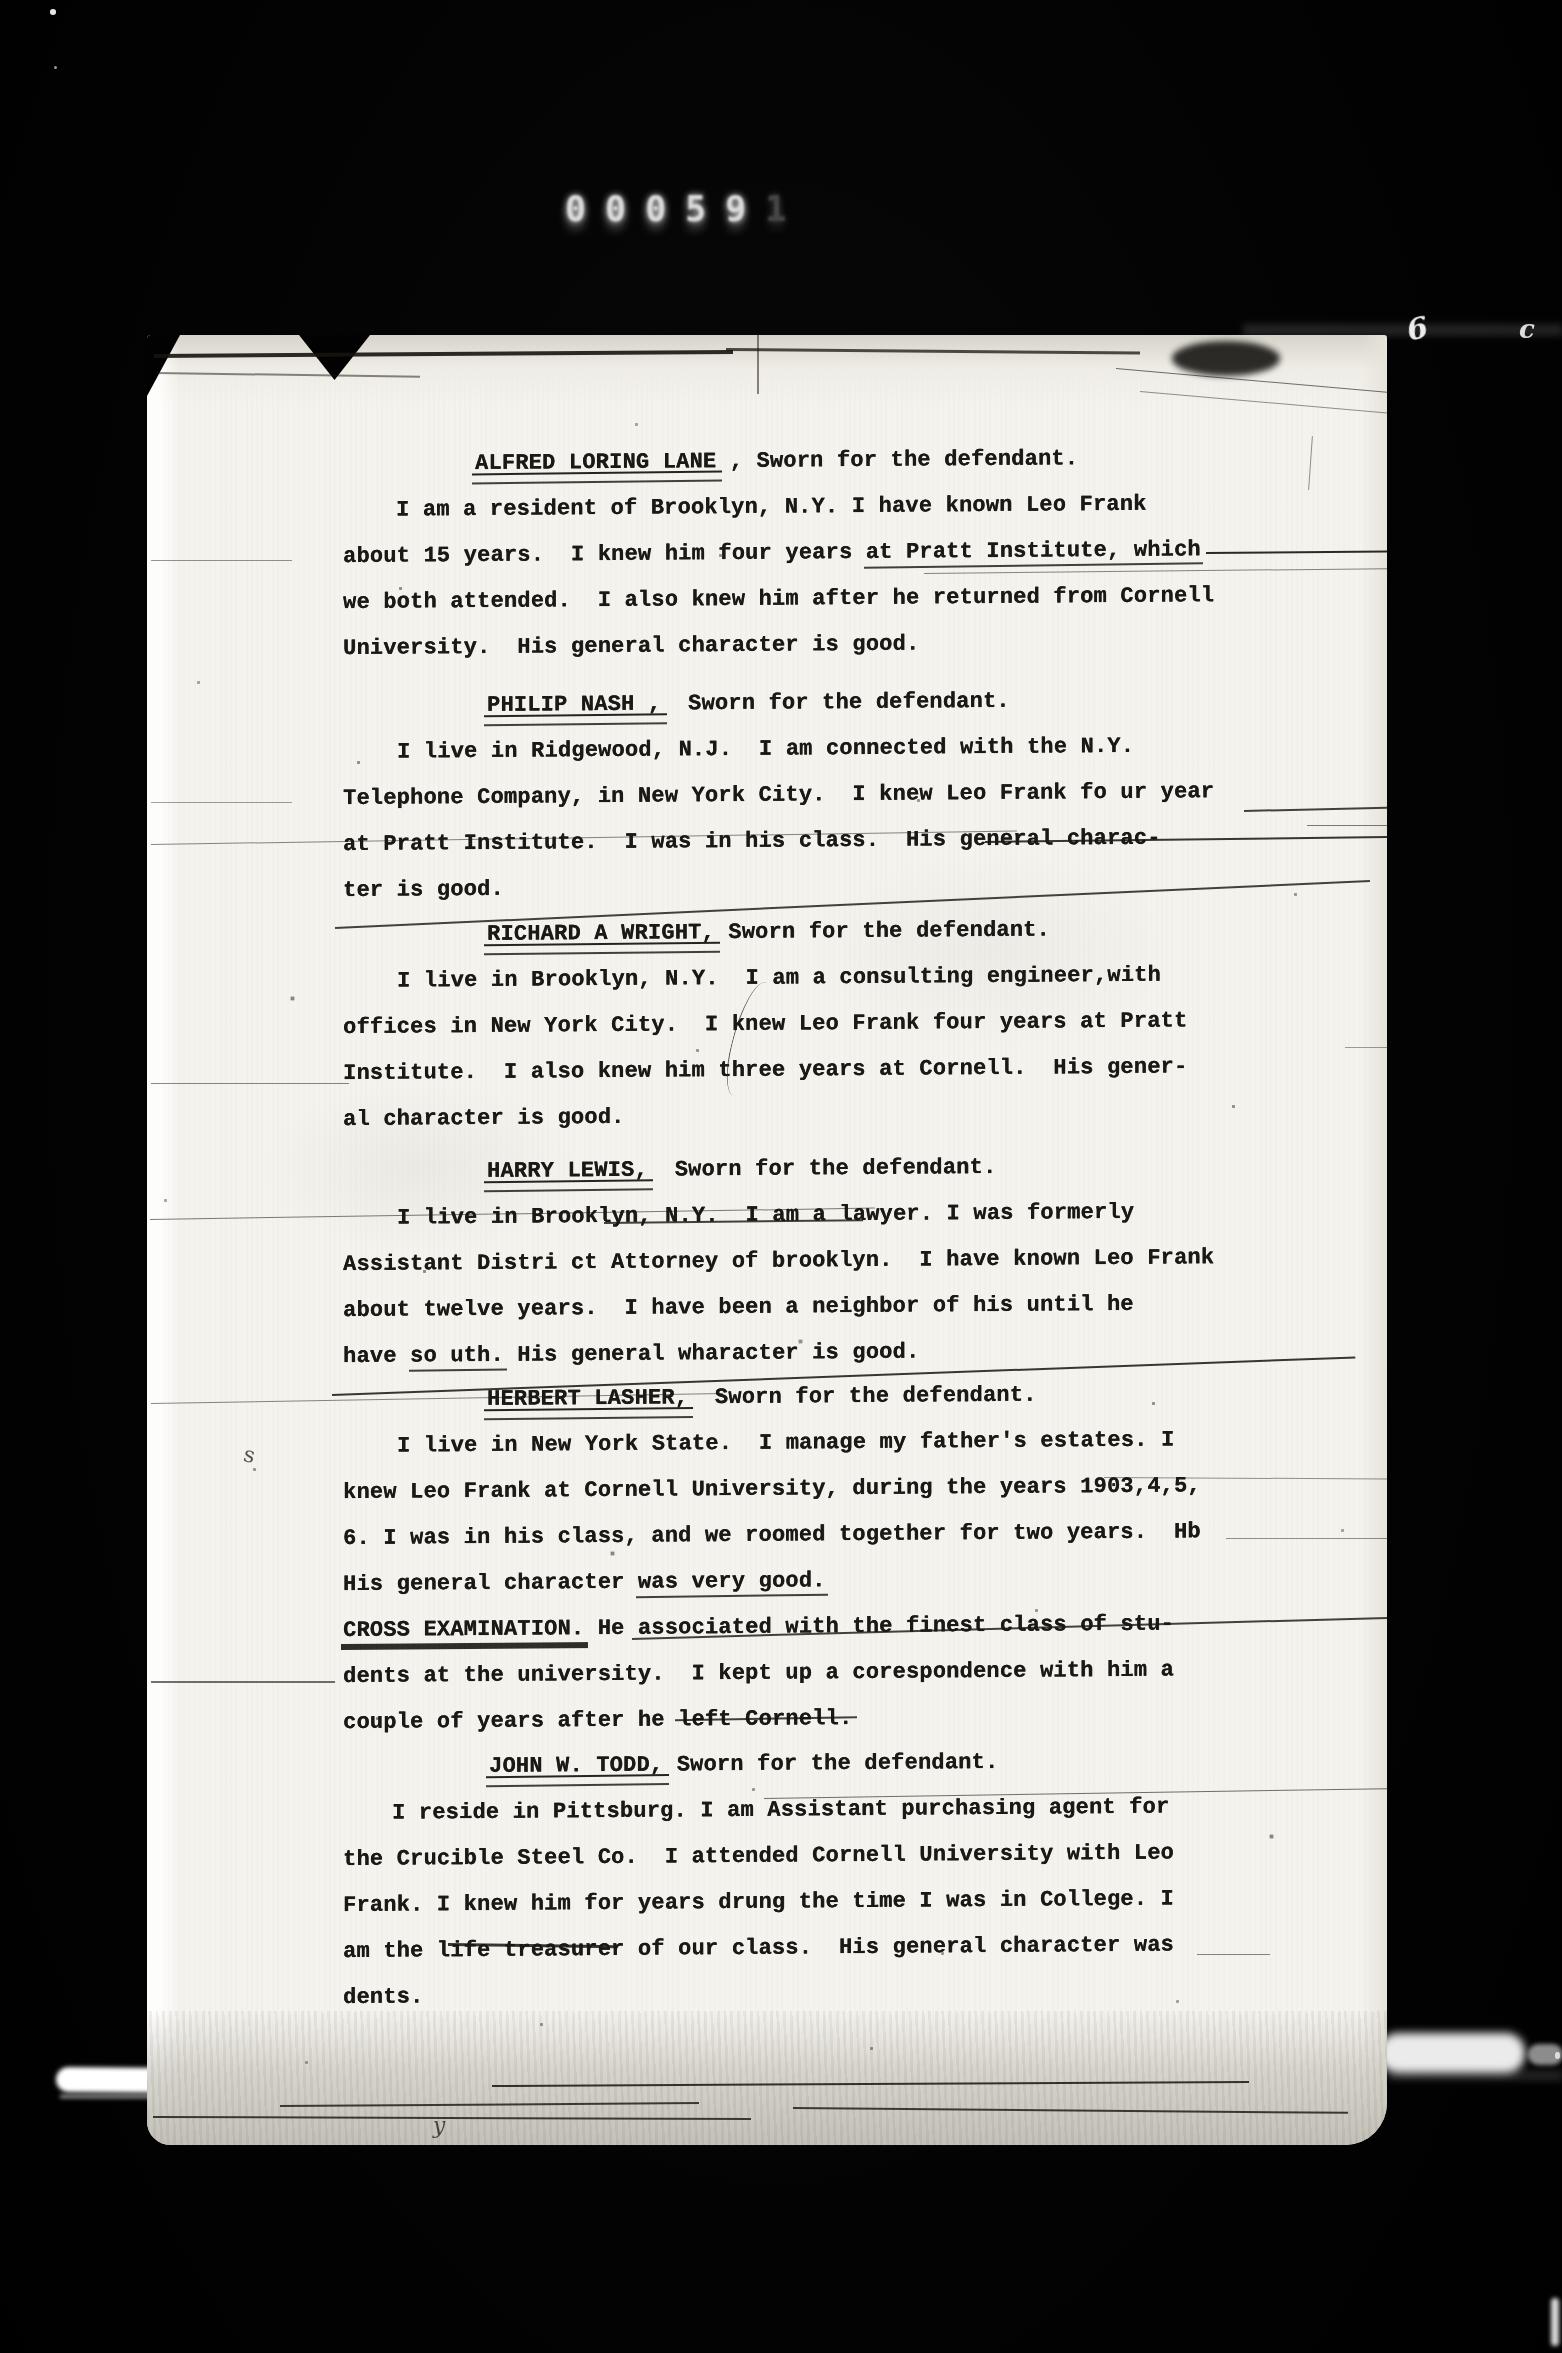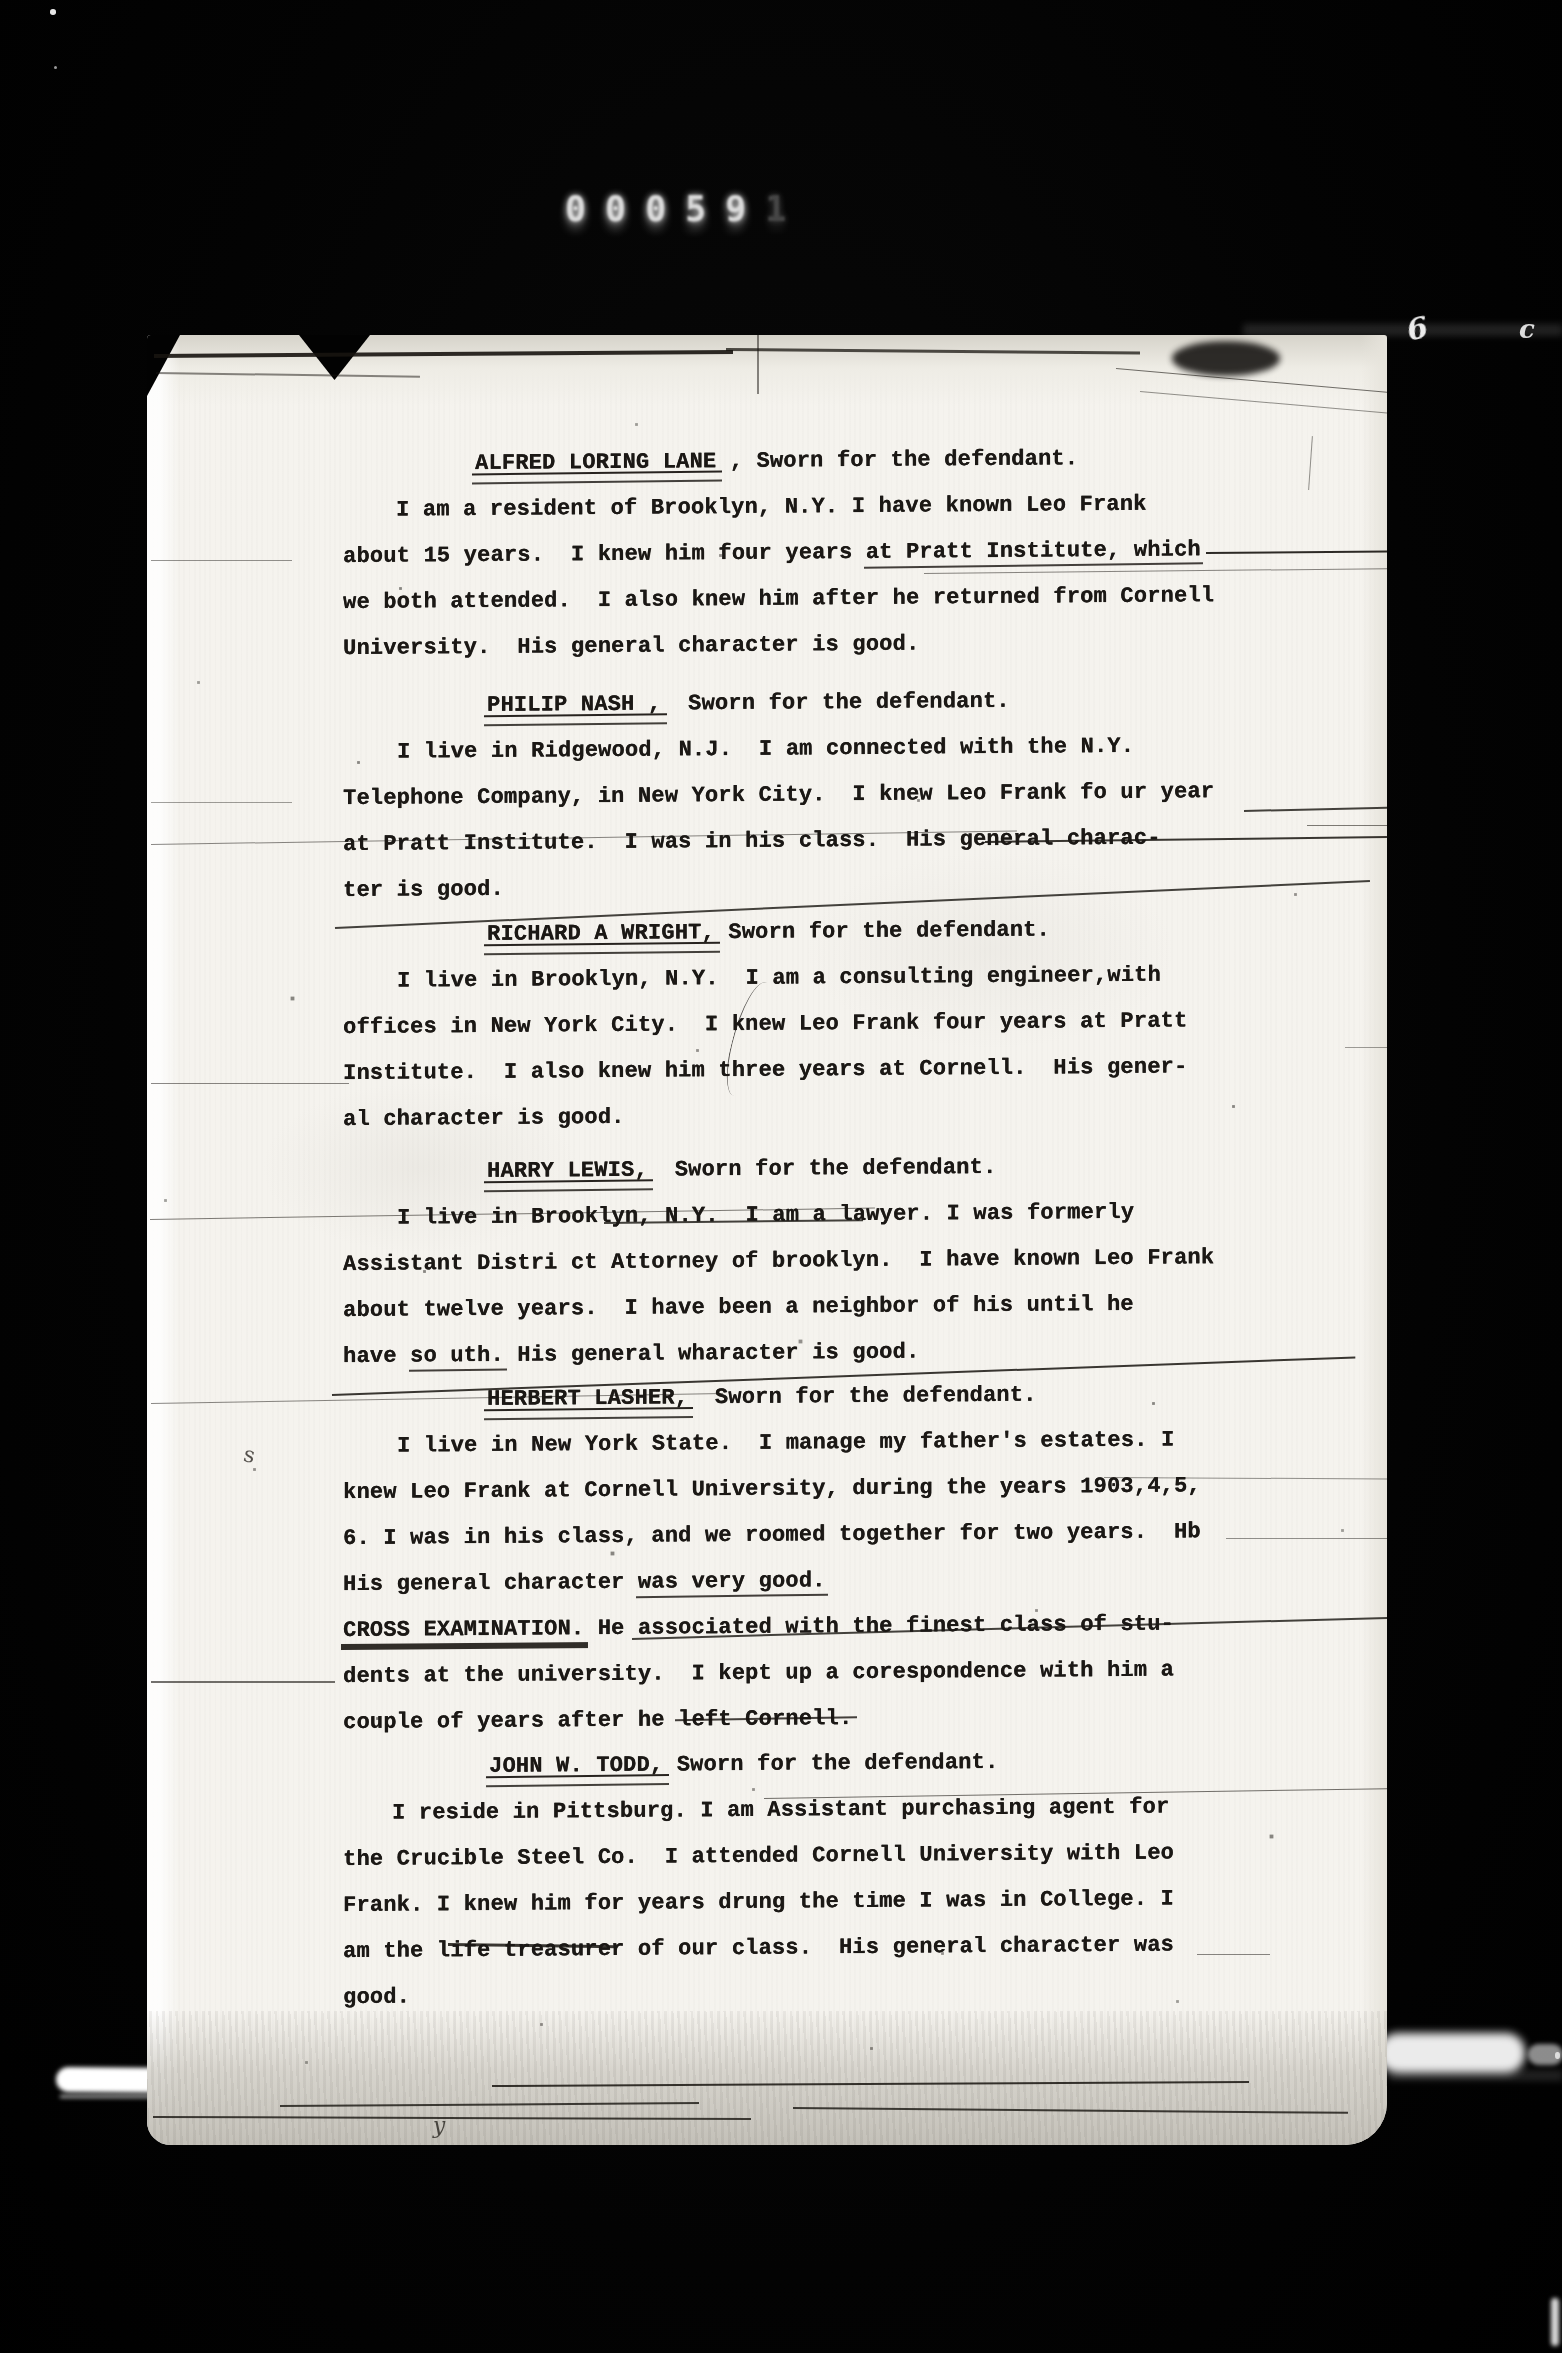--- a/index.html
+++ b/index.html
@@ -194,17 +194,17 @@
         <div class="line" style="margin-left: 0px;"><span class="u3">CROSS EXAMINATION.</span><span> He associated with the finest class of stu-</span></div>
         <div class="line" style="margin-left: 0px;"><span>dents at the university.  I kept up a corespondence with him a</span></div>
         <div class="line" style="margin-left: 0px;"><span>couple of years after he </span><span class="strike">left Cornell.</span></div>
       </section>
     <section class="block" style="top:1410px;">
         <div class="line" style="margin-left: 146px;"><span class="u2">JOHN W. TODD,</span><span> Sworn for the defendant.</span></div>
         <div class="line" style="margin-left: 49px;"><span>I reside in Pittsburg. I am Assistant purchasing agent for</span></div>
         <div class="line" style="margin-left: 0px;"><span>the Crucible Steel Co.  I attended Cornell University with Leo</span></div>
         <div class="line" style="margin-left: 0px;"><span>Frank. I knew him for years drung the time I was in College. I</span></div>
         <div class="line" style="margin-left: 0px;"><span>am the life treasurer of our class.  His general character was</span></div>
-        <div class="line" style="margin-left: 0px;"><span>good.</span></div>
+        <div class="line" style="margin-left: 0px;"><span>dents.</span></div>
       </section>
   </div>
 </div>
 
 
 </body></html>

